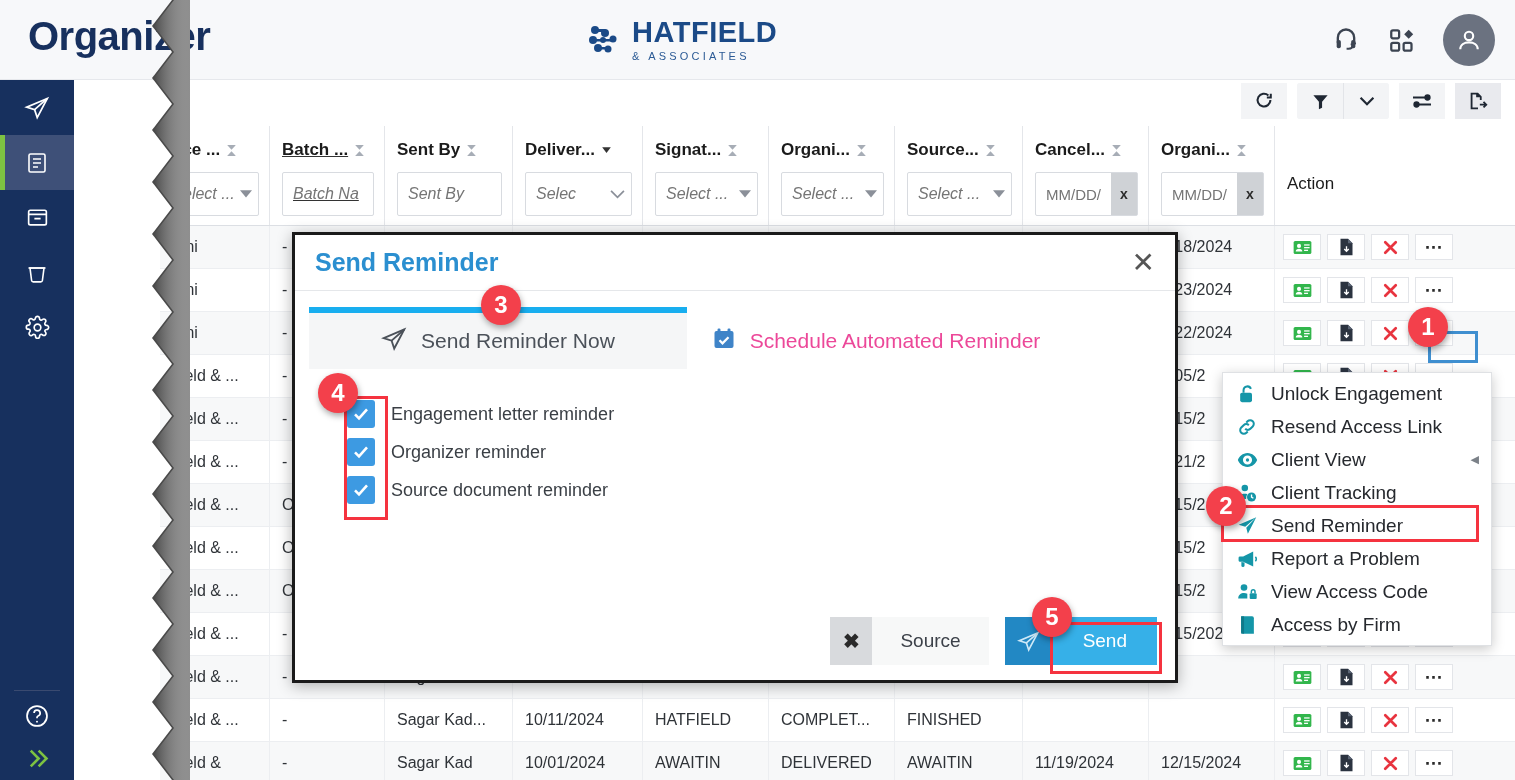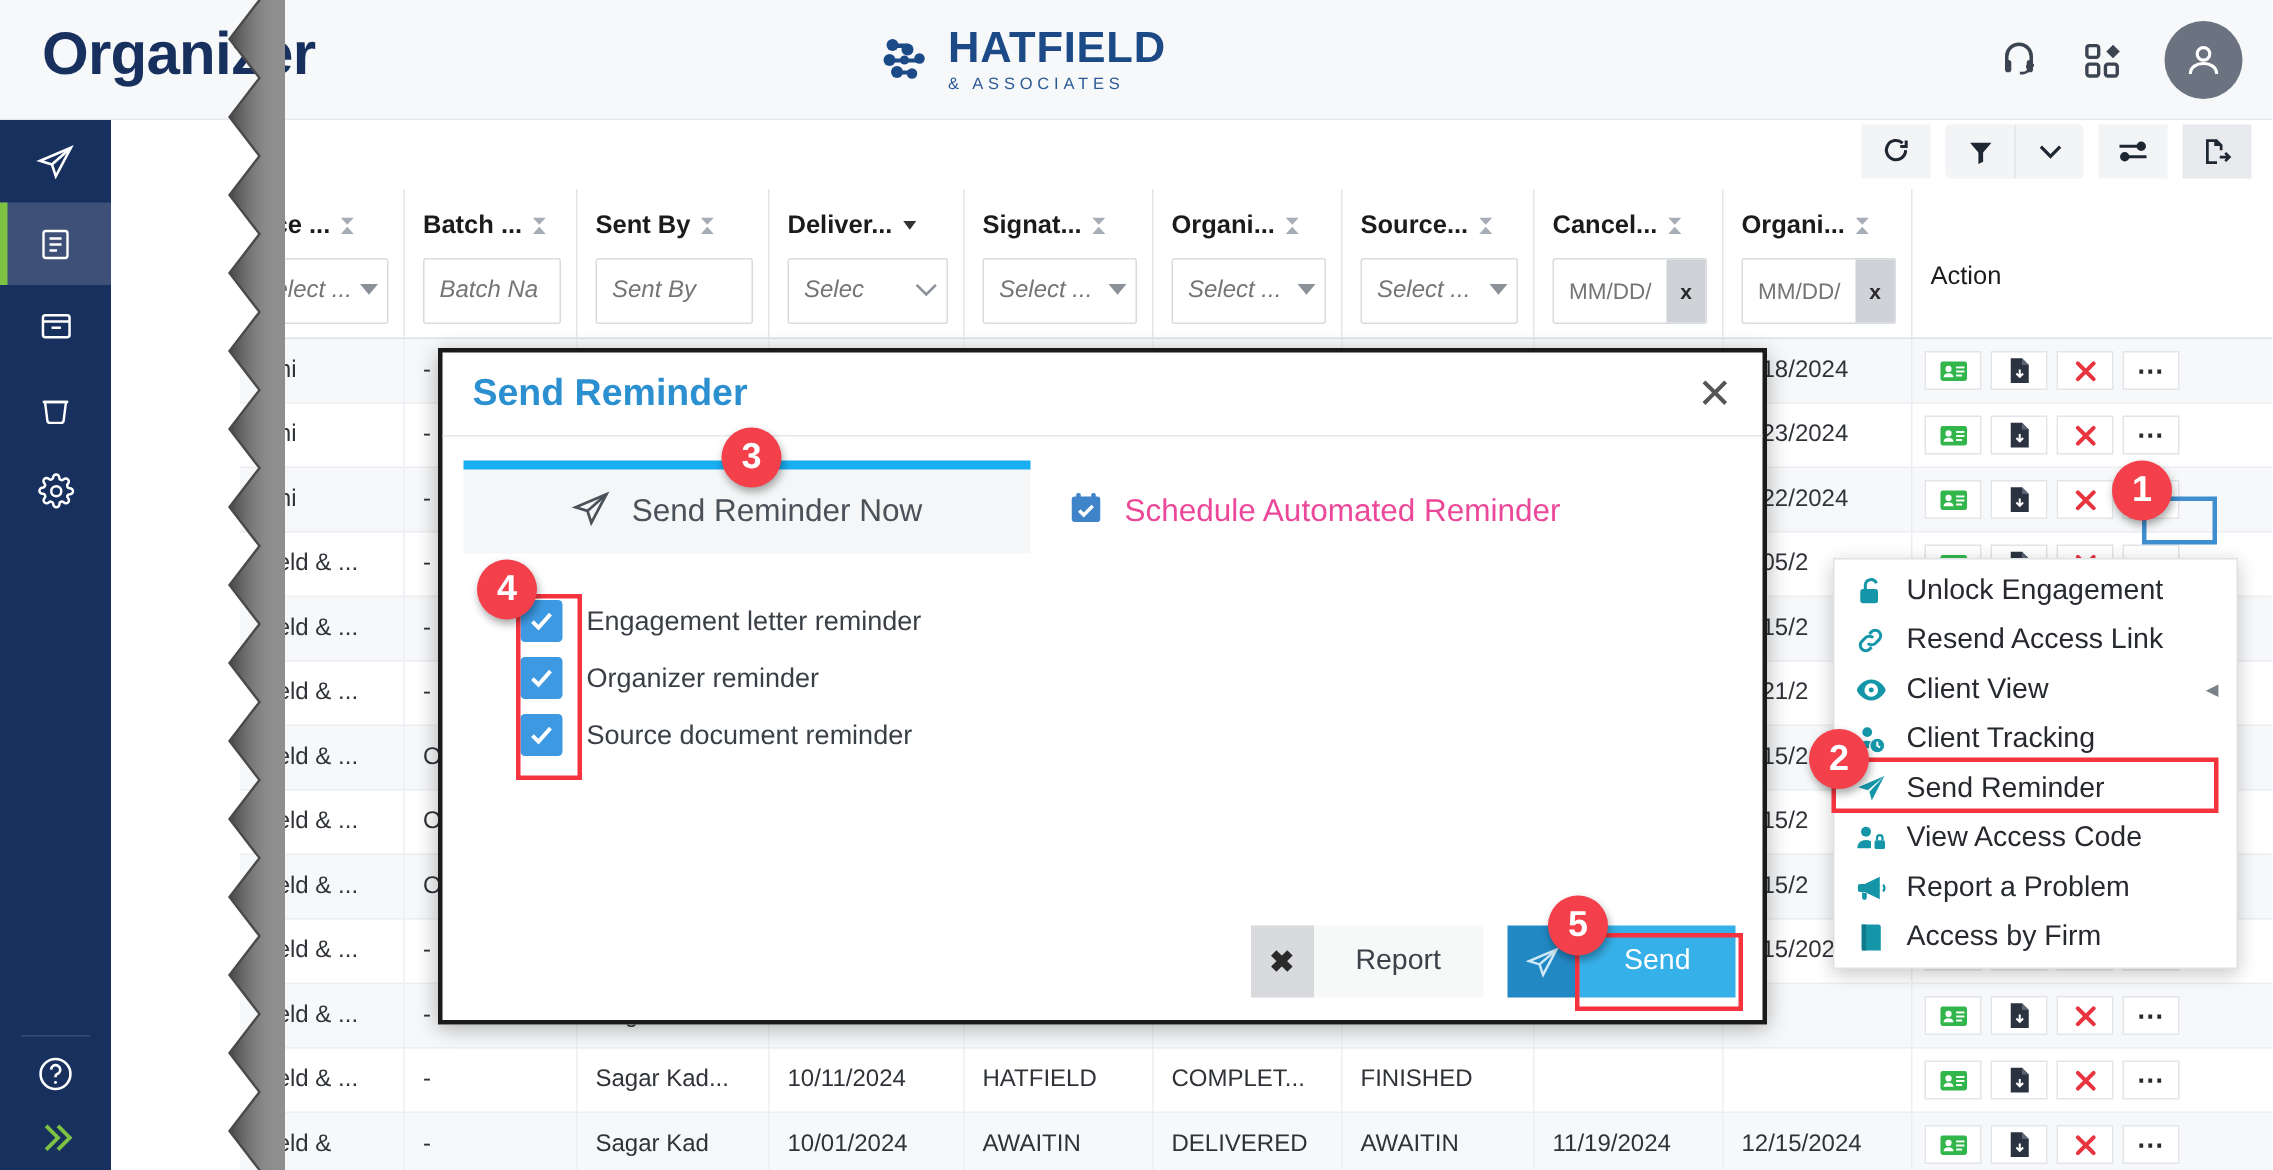--- a/index.html
+++ b/index.html
@@ -371,21 +371,21 @@
             </svg>
           </span>
         </div>
         <div class="filter-box">
           <input readonly="" placeholder="elect ..." style="">
           <span class="dd"><svg viewBox="0 0 10 7" width="12" height="9">
               <path d="M0 0h10L5 6z" fill="#8b9099"></path>
             </svg></span>
         </div>
       </div>
-      <div class="hcell" style="width: 115px; flex: 0 0 115px;">
+      <div class="hcell" style="width: 115px; flex: 0 0 115px; text-decoration: underline;">
         <div class="hcell-title">
           <span>Batch ...</span>
           <span class="sort-ar">
             <svg viewBox="0 0 10 12" width="11" height="13">
               <path d="M1 1h8L5 5.4z" fill="#a7adb6"></path>
               <path d="M1 11h8L5 6.6z" fill="#a7adb6"></path>
             </svg>
           </span>
         </div>
         <div class="filter-box">
@@ -1034,21 +1034,21 @@
           </svg>
         </span>
         <span class="chk-label">Source document reminder</span>
       </div>
     </div>
 
 
   <div class="modal-foot">
     <div class="btn-cancel">
       <span class="ic">✖</span>
-      <span class="lb">Report</span>
+      <span class="lb">Source</span>
     </div>
     <div class="btn-send">
       <span class="ic">
         <svg viewBox="0 0 24 24" width="23" height="23" fill="none" stroke="#cfe9f7" stroke-width="1.7">
           <path d="M21.5 3.2L2.5 11.2l7.3 2.3 2.4 7.3z"></path>
             <path d="M21.5 3.2L9.8 13.5"></path>
         </svg>
       </span>
       <span class="lb">Send</span>
     </div>
@@ -1100,37 +1100,37 @@
       <span class="ctx-ic">
         <svg viewBox="0 0 24 24" width="21" height="21" fill="#1596a8">
           <path d="M22 2.6L2 11.2l7.4 2.3L22 2.6zM10.6 14.7l1.8 6.7L22 2.6z"></path>
         </svg>
       </span>
       <span class="ctx-lb">Send Reminder</span>
     </div>
     <div class="ctx-item">
       <span class="ctx-ic">
         <svg viewBox="0 0 24 22" width="21" height="20" fill="#1596a8">
+          <path d="M18.5 2.5L7 8H3.4a1.6 1.6 0 0 0-1.6 1.6v3A1.6 1.6 0 0 0 3.4 14H7l11.5 5.5z"></path>
+          <path d="M5 14.3v4a1.8 1.8 0 0 0 3.6 0v-3.3z"></path>
+          <path d="M21 8.5a3.5 3.5 0 0 1 0 5" fill="none" stroke="#1596a8" stroke-width="1.8"></path>
+        </svg>
+      </span>
+      <span class="ctx-lb">Report a Problem</span>
+    </div>
+    <div class="ctx-item">
+      <span class="ctx-ic">
+        <svg viewBox="0 0 24 22" width="21" height="20" fill="#1596a8">
           <circle cx="8" cy="5.8" r="3.8"></circle>
           <path d="M1.4 18.4c0-4 2.9-6.2 6.6-6.2 1.4 0 2.7.3 3.8.9v5.3z"></path>
           <rect x="14.5" y="12.4" width="8" height="6.6" rx="1.2"></rect>
           <path d="M16.4 12.4v-1.8a2.1 2.1 0 0 1 4.2 0v1.8" fill="none" stroke="#1596a8" stroke-width="1.7"></path>
         </svg>
       </span>
       <span class="ctx-lb">View Access Code</span>
-    </div>
-    <div class="ctx-item">
-      <span class="ctx-ic">
-        <svg viewBox="0 0 24 22" width="21" height="20" fill="#1596a8">
-          <path d="M18.5 2.5L7 8H3.4a1.6 1.6 0 0 0-1.6 1.6v3A1.6 1.6 0 0 0 3.4 14H7l11.5 5.5z"></path>
-          <path d="M5 14.3v4a1.8 1.8 0 0 0 3.6 0v-3.3z"></path>
-          <path d="M21 8.5a3.5 3.5 0 0 1 0 5" fill="none" stroke="#1596a8" stroke-width="1.8"></path>
-        </svg>
-      </span>
-      <span class="ctx-lb">Report a Problem</span>
     </div>
     <div class="ctx-item">
       <span class="ctx-ic">
         <svg viewBox="0 0 20 22" width="19" height="20" fill="#1596a8">
           <path d="M3 1.5h12a2 2 0 0 1 2 2v17H5a2 2 0 0 1-2-2z"></path>
           <rect x="3" y="1.5" width="3.2" height="19" fill="#0f7a8a"></rect>
         </svg>
       </span>
       <span class="ctx-lb">Access by Firm</span>
     </div>

